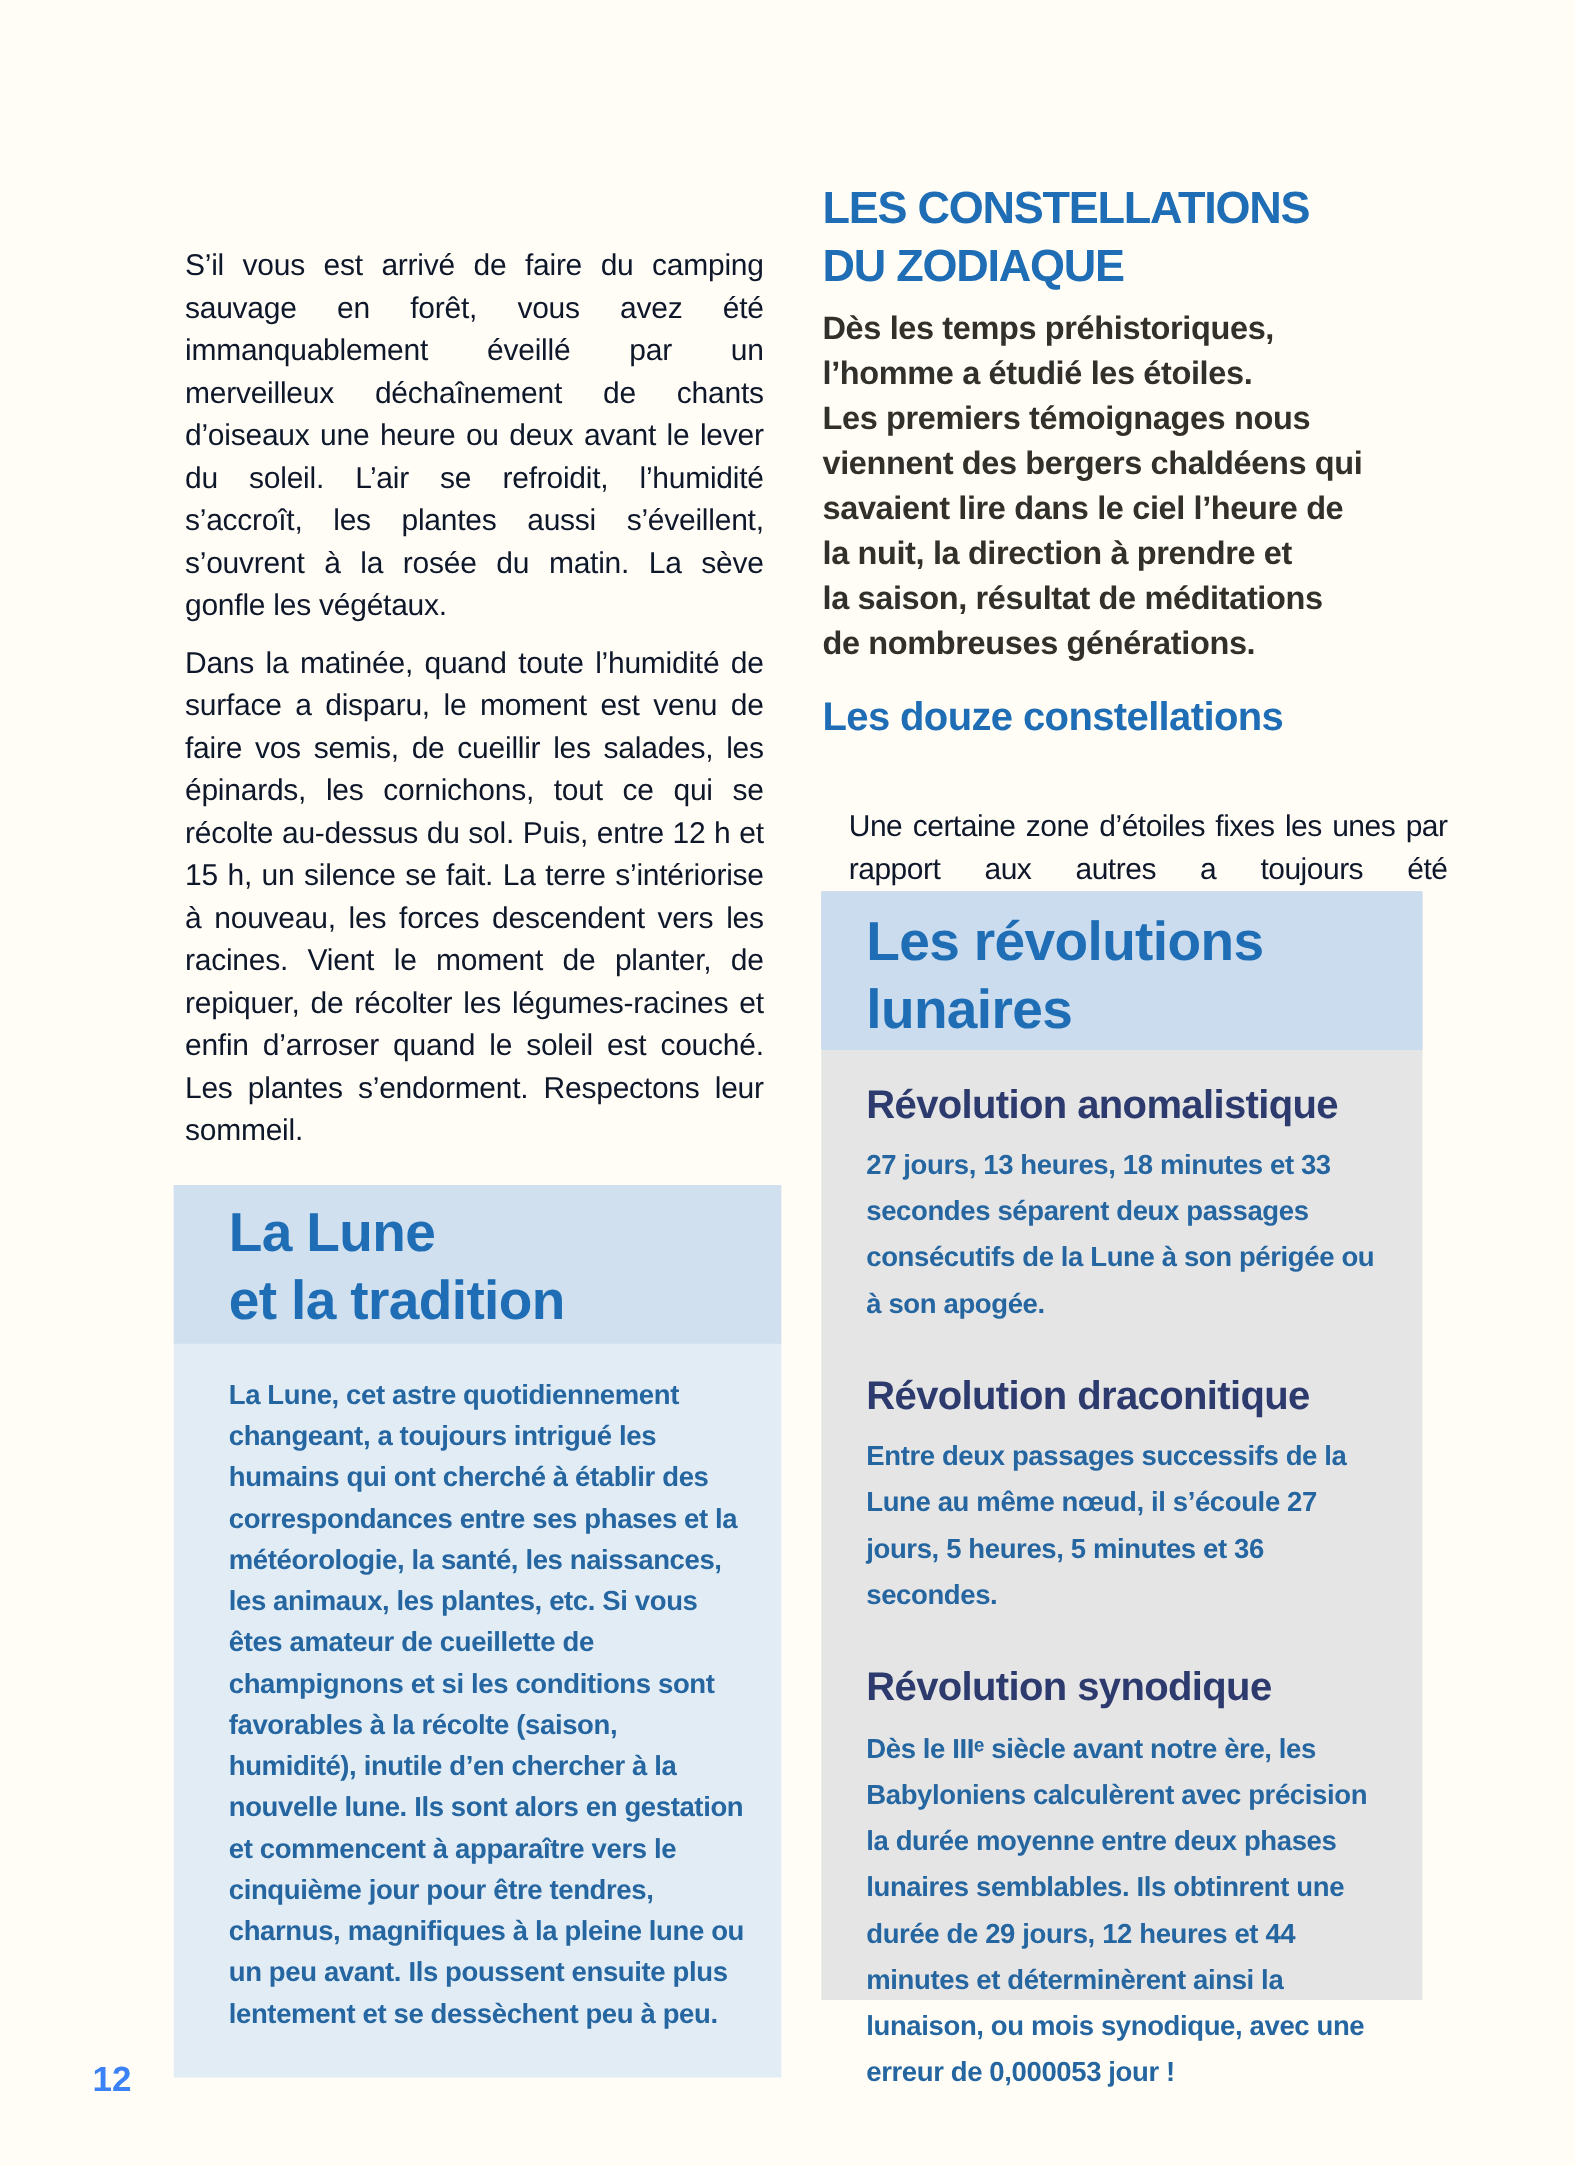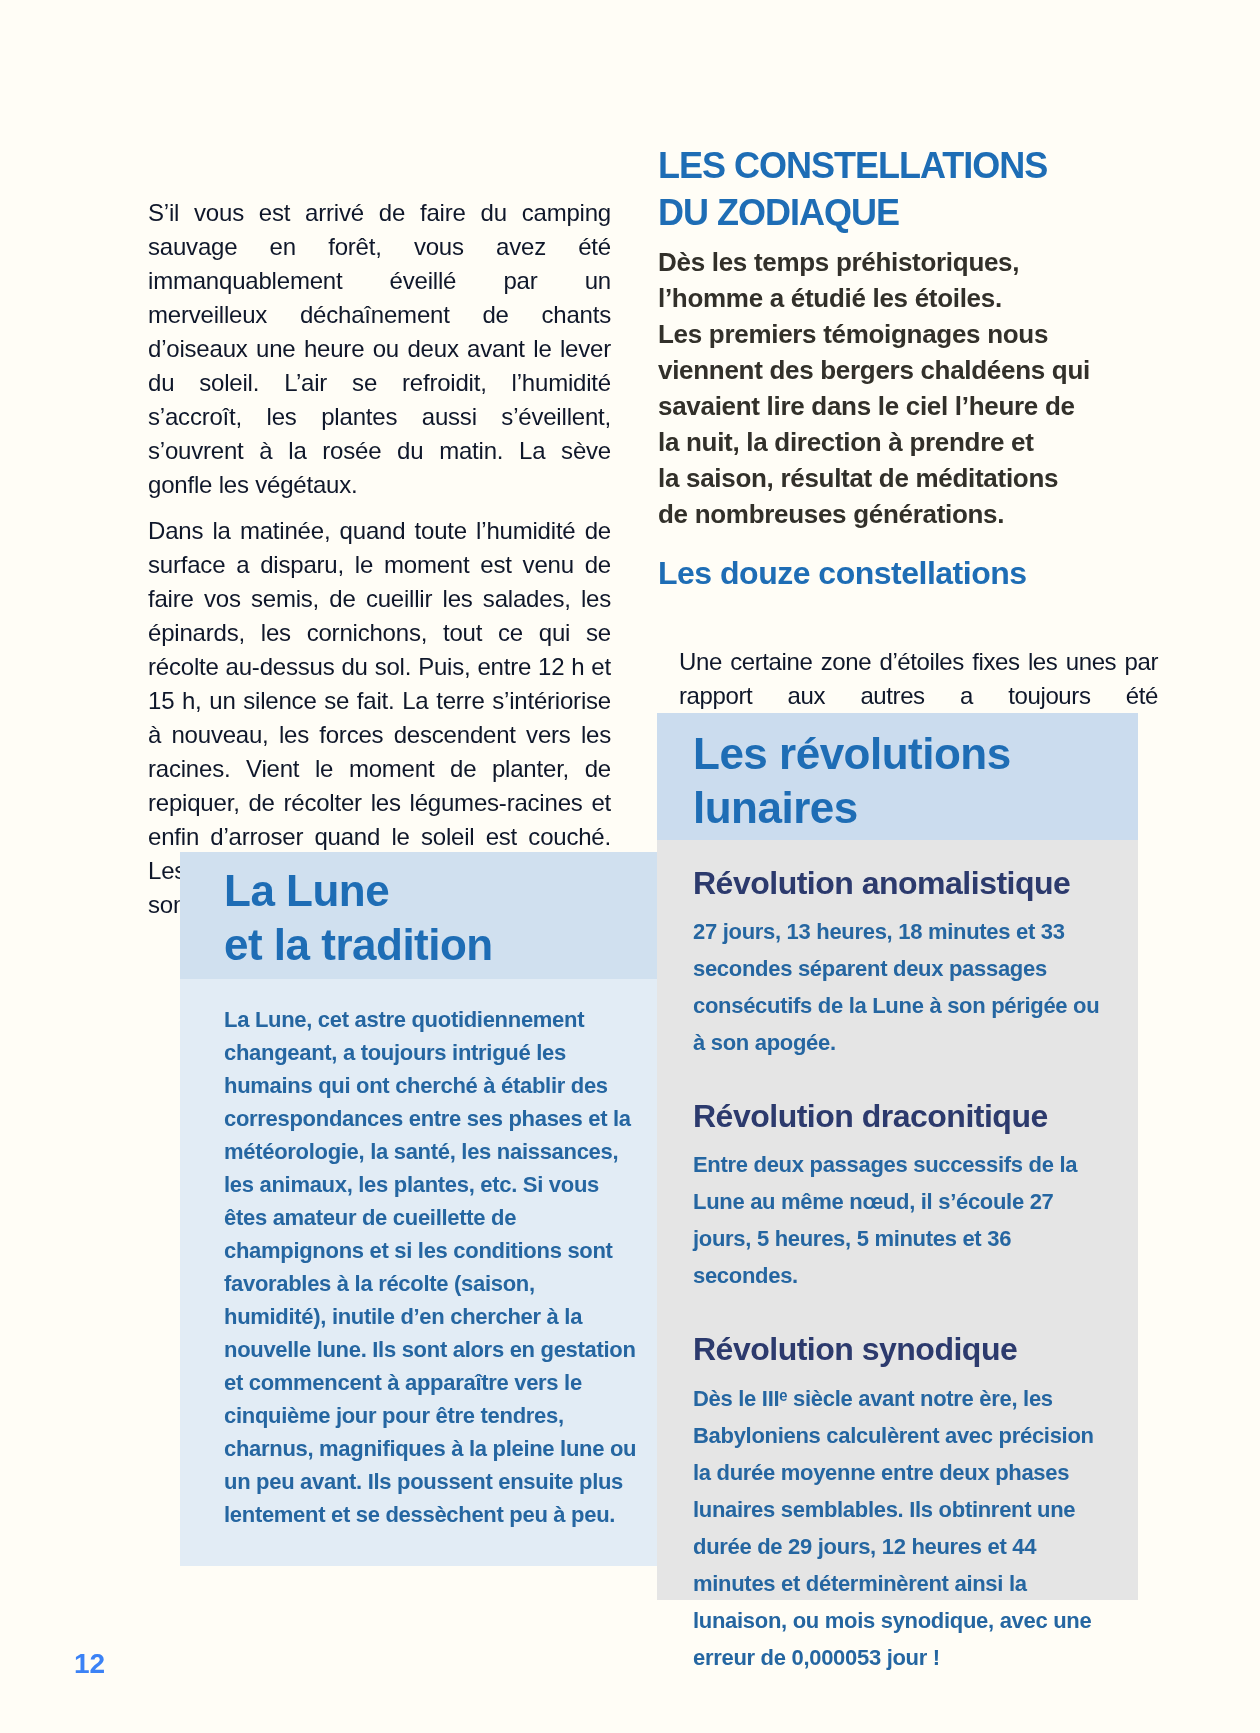--- a/index.html
+++ b/index.html
@@ -22,23 +22,22 @@
     text-align:justify;color:#0f172a;
   }
 
   
   .left-heading{position:absolute;left:148px;top:144px;width:463px;}
   .left-par1{position:absolute;left:148px;top:196px;width:463px;}
   .left-par2{position:absolute;left:148px;top:478px;width:463px;margin-top:36px;}
 
   
   .left-box{
-    position:absolute;left:139px;top:852px;width:486px;height:714px;
+    position:absolute;left:139px;top:948px;width:486px;height:714px;
     background:#e2ecf5;
-    margin-left:41px;
   }
   .left-box .band{
     height:127px;background:#d0e0ef;box-sizing:border-box;
     padding:12px 0 0 44px;
   }
   .box-title{
     font-size:44px;line-height:54px;font-weight:700;color:#1e6db5;
     letter-spacing:-0.5px;white-space:pre-line;
   }
   .left-box .box-body{

